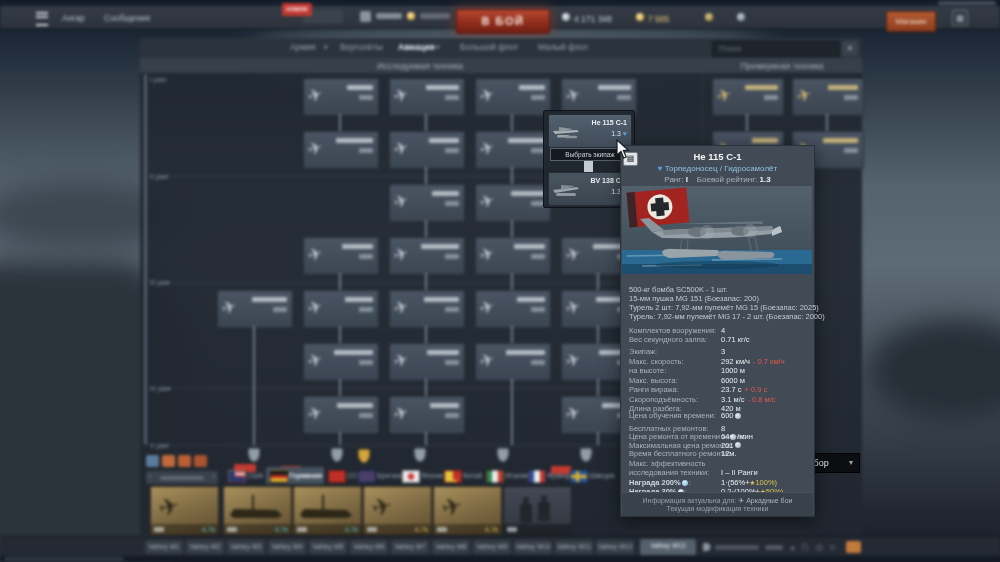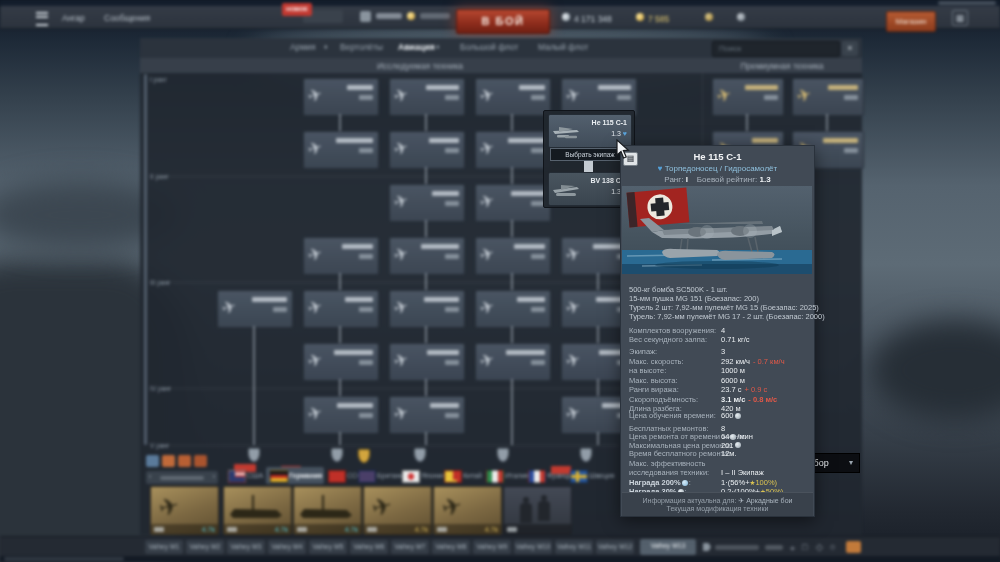--- a/index.html
+++ b/index.html
@@ -569,36 +569,36 @@
         <div class="tt-val" style="left: 100px; top: 201px;"><span>3</span></div>
         <div class="tt-lbl" style="left: 8px; top: 210.5px;">Макс. скорость:</div>
         <div class="tt-val" style="left: 100px; top: 210.5px;"><span>292 км/ч</span><span class="delta">- 0.7 км/ч</span></div>
         <div class="tt-lbl" style="left: 8px; top: 220px;">на высоте:</div>
         <div class="tt-val" style="left: 100px; top: 220px;"><span>1000 м</span></div>
         <div class="tt-lbl" style="left: 8px; top: 229.5px;">Макс. высота:</div>
         <div class="tt-val" style="left: 100px; top: 229.5px;"><span>6000 м</span></div>
         <div class="tt-lbl" style="left: 8px; top: 239px;">Ранги виража:</div>
         <div class="tt-val" style="left: 100px; top: 239px;"><span>23.7 с</span><span class="delta">+ 0.9 с</span></div>
         <div class="tt-lbl" style="left: 8px; top: 248.5px;">Скороподъёмность:</div>
-        <div class="tt-val" style="left: 100px; top: 248.5px; font-weight: bold;"><span>3.1 м/с</span><span class="delta">- 0.8 м/с</span></div>
+        <div class="tt-val" style="left: 100px; top: 248.5px;"><span>3.1 м/с</span><span class="delta">- 0.8 м/с</span></div>
         <div class="tt-lbl" style="left: 8px; top: 258px; text-align: center;">Длина разбега:</div>
         <div class="tt-val" style="left: 100px; top: 258px;"><span>420 м</span></div>
         <div class="tt-lbl" style="left: 8px; top: 265px;">Цена обучения времени:</div>
         <div class="tt-val" style="left: 100px; top: 265px;"><span>600</span><span class="ic-sl"></span></div>
         <div class="tt-lbl" style="left: 8px; top: 278px;">Бесплатных ремонтов:</div>
         <div class="tt-val" style="left: 100px; top: 278px;"><span>8</span></div>
         <div class="tt-lbl" style="left: 8px; top: 286.4px;">Цена ремонта от времени жизни:</div>
         <div class="tt-val" style="left: 100px; top: 286.4px;"><span>64</span><span class="ic-sl"></span><span>/мин</span></div>
         <div class="tt-lbl" style="left: 8px; top: 294.8px;">Максимальная цена ремонта:</div>
         <div class="tt-val" style="left: 100px; top: 294.8px;"><span>201</span><span class="ic-sl"></span></div>
         <div class="tt-lbl" style="left: 8px; top: 303.2px;">Время бесплатного ремонта:</div>
         <div class="tt-val" style="left: 100px; top: 303.2px;"><span>12м.</span></div>
         <div class="tt-lbl" style="left: 8px; top: 313px;">Макс. эффективность</div>
         <div class="tt-lbl" style="left: 8px; top: 322px;">исследования техники:</div>
-        <div class="tt-val" style="left: 100px; top: 322px;">I – II Экипаж</div>
+        <div class="tt-val" style="left: 100px; top: 322px;">I – II Ранги</div>
         <div class="tt-lbl" style="left: 8px; top: 332px;"><span style="font-weight: bold; color: rgb(205, 213, 221);">Награда 200%</span><span class="ic-rp"></span>:</div>
         <div class="tt-val" style="left: 100px; top: 332px;"><span>1·(56%+</span><span class="star">★</span><span class="bonus">100%)</span></div>
         <div class="tt-lbl" style="left: 8px; top: 341px;"><span style="font-weight: bold; color: rgb(205, 213, 221);">Награда 30%</span><span class="ic-sl"></span>:</div>
         <div class="tt-val" style="left: 100px; top: 341px;"><span>0.2·(100%+</span><span class="star">★</span><span class="bonus">50%)</span></div>
       </div>
     <div id="tt-footer">
       <div id="tt-f1"><span>Информация актуальна для:</span> <span class="md">✈</span> <span class="md">Аркадные бои</span></div>
       <div id="tt-f2">Текущая модификация техники</div>
     </div>
   </div>

